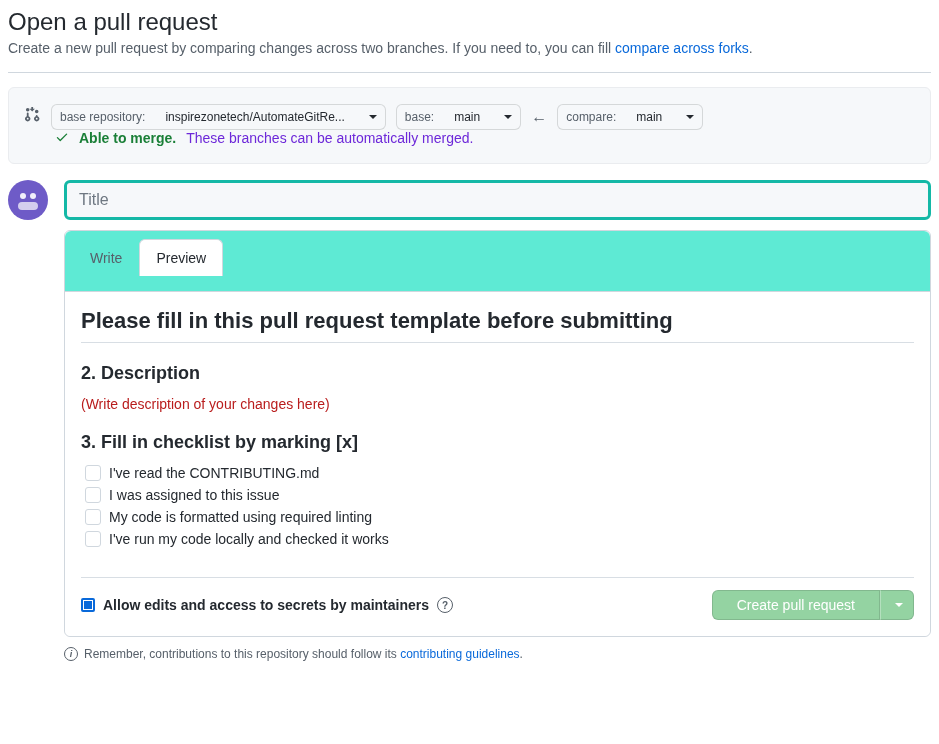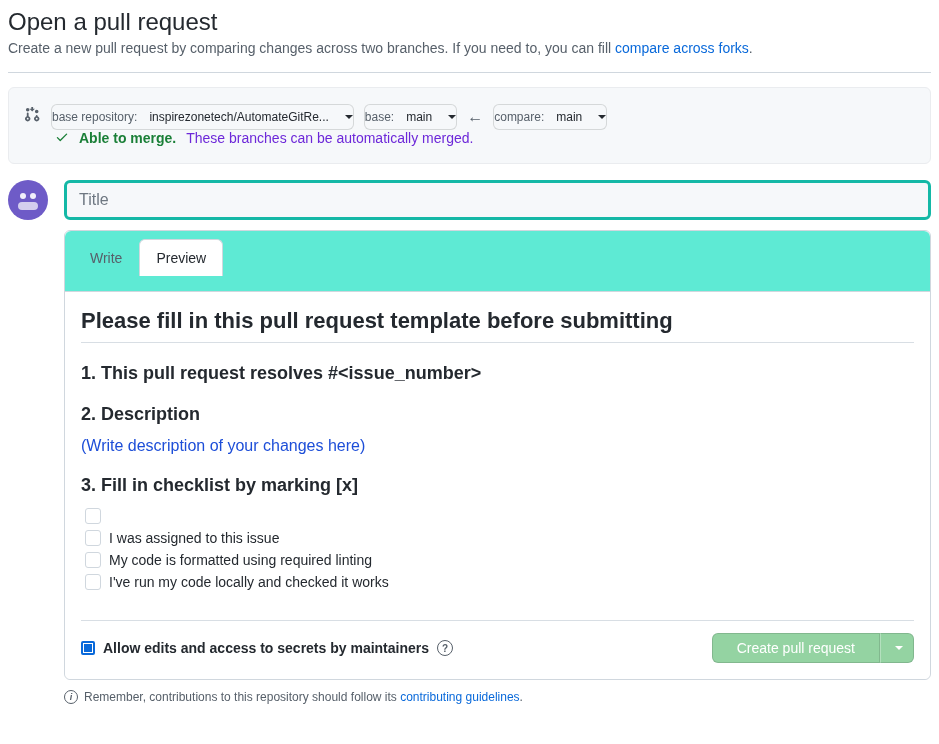--- a/index.html
+++ b/index.html
@@ -4,21 +4,21 @@
 <style>
 * { box-sizing: border-box; margin: 0; padding: 0; }
 body { font-family: -apple-system, BlinkMacSystemFont, "Segoe UI", Helvetica, Arial, sans-serif; color: #24292f; background: #fff; width: 939px; padding: 8px; }
 .header-title { font-size: 24px; font-weight: 400; margin-bottom: 4px; }
 .header-sub { font-size: 14px; color: #57606a; margin-bottom: 16px; }
 .link { color: #0969da; text-decoration: none; cursor: pointer; }
 .hr { border: none; border-top: 1px solid #d0d7de; margin-bottom: 14px; }
 .compare-box { border: 1px solid #eaecef; background: #f6f8fa; border-radius: 6px; padding: 16px; margin-bottom: 16px; }
 .compare-row { display: flex; align-items: center; gap: 10px; flex-wrap: wrap; }
 .compare-icon { color: #57606a; }
-.select-btn { background: #f6f8fa; border: 1px solid rgba(27,31,36,0.15); border-radius: 6px; padding: 5px 0; font-size: 12px; color: #24292f; display: inline-flex; align-items: center; gap: 12px; cursor: pointer; white-space: nowrap; justify-content: center; }
+.select-btn { background: #f6f8fa; border: 1px solid rgba(27,31,36,0.15); border-radius: 6px; padding: 5px 8px; font-size: 12px; color: #24292f; display: inline-flex; align-items: center; gap: 20px; cursor: pointer; white-space: nowrap; justify-content: center; }
 .select-btn .label { color: #57606a; }
 .caret { width: 0; height: 0; border-left: 4px solid transparent; border-right: 4px solid transparent; border-top: 4px solid #24292f; margin-left: 4px; }
 .arrow-left { color: #57606a; font-size: 16px; }
 .merge-status { display: flex; align-items: flex-start; gap: 10px; margin-top: 0; padding-left: 30px; font-size: 14px; }
 .merge-status .check { color: #1a7f37; }
 .merge-status .able { color: #1a7f37; font-weight: 600; }
 .merge-status .desc { color: #6d28d9; }
 .body-row { display: flex; gap: 16px; }
 .avatar { width: 40px; height: 40px; border-radius: 50%; background: #6e5bc7; flex-shrink: 0; display: flex; align-items: center; justify-content: center; color: #fff; font-size: 20px; overflow: hidden; }
 .avatar svg { width: 32px; height: 32px; }
@@ -26,21 +26,21 @@
 .title-box { border: 3px solid #14b8a6; background: #f6f8fa; border-radius: 6px; padding: 8px 12px; font-size: 16px; width: 100%; margin-bottom: 10px; }
 .title-box input { border: none; background: transparent; width: 100%; font-size: 16px; outline: none; }
 .title-box input::placeholder { color: #6e7781; }
 .comment-box { border: 1px solid #d0d7de; border-radius: 6px; }
 .tabs { display: flex; padding: 8px 8px 16px 8px; background: #5eead4; border-top-left-radius: 6px; border-top-right-radius: 6px; }
 .tab { padding: 10px 16px; font-size: 14px; color: #57606a; cursor: pointer; border: 1px solid transparent; border-bottom: none; }
 .tab.active { background: #fff; color: #24292f; border-color: #d0d7de; border-radius: 6px 6px 0 0; }
 .tab-body { background: #fff; border-top: 1px solid #d0d7de; margin-top: -1px; padding: 16px; border-bottom-left-radius: 6px; border-bottom-right-radius: 6px; }
 .preview h2 { font-size: 22px; font-weight: 700; border-bottom: 1px solid #d8dee4; padding-bottom: 8px; margin-bottom: 18px; }
 .preview h3 { font-size: 18px; font-weight: 700; margin-bottom: 12px; margin-top: 20px; }
-.preview p { font-size: 16px; color: #1d4ed8; margin-bottom: 14px; }
+.preview p { font-size: 14px; color: #b91c1c; margin-bottom: 14px; }
 .checklist { list-style: none; padding-left: 4px; }
 .checklist li { display: flex; align-items: center; gap: 8px; font-size: 14px; margin-bottom: 6px; }
 .chk { width: 16px; height: 16px; border: 1px solid #d0d7de; border-radius: 3px; background: #fff; flex-shrink: 0; }
 .footer-bar { display: flex; align-items: center; justify-content: space-between; border-top: 1px solid #d8dee4; margin-top: 30px; padding: 12px 0 0 0; }
 .allow-edits { display: flex; align-items: center; gap: 8px; font-size: 14px; font-weight: 600; justify-content: space-between; }
 .allow-chk { width: 14px; height: 14px; border: 2px solid #0969da; border-radius: 2px; position: relative; }
 .allow-chk::after { content: ''; position: absolute; top: 1px; left: 1px; right: 1px; bottom: 1px; background: #0969da; }
 .q-icon { width: 16px; height: 16px; border: 1px solid #57606a; border-radius: 50%; display: inline-flex; align-items: center; justify-content: center; font-size: 10px; color: #57606a; }
 .btn-group { display: flex; }
 .btn-green { background: #94d3a2; color: #fff; border: 1px solid rgba(27,31,36,0.15); padding: 6px 24px; font-size: 14px; font-weight: 500; cursor: pointer; border-radius: 6px 0 0 6px; }
@@ -105,27 +105,27 @@
     <div class="title-box">
       <input type="text" placeholder="Title" style="">
     </div>
     <div class="comment-box">
       <div class="tabs">
         <div class="tab">Write</div>
         <div class="tab active">Preview</div>
       </div>
       <div class="tab-body preview">
         <h2>Please fill in this pull request template before submitting</h2>
-        <h3>1. This pull request resolves #&lt;issue_number&gt;</h3>
         <h3>2. Description</h3>
         <p>(Write description of your changes here)</p>
         <h3>3. Fill in checklist by marking [x]</h3>
         <ul class="checklist">
           <li>
               <span class="chk"></span>
+              <span>I've read the CONTRIBUTING.md</span>
             </li>
           <li>
               <span class="chk"></span>
               <span>I was assigned to this issue</span>
             </li>
           <li>
               <span class="chk"></span>
               <span>My code is formatted using required linting</span>
             </li>
           <li>

